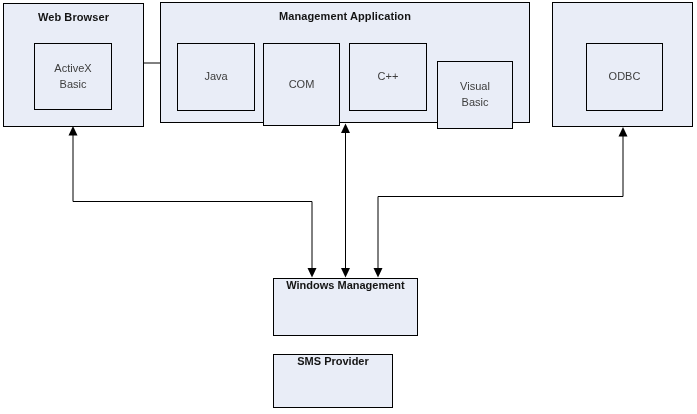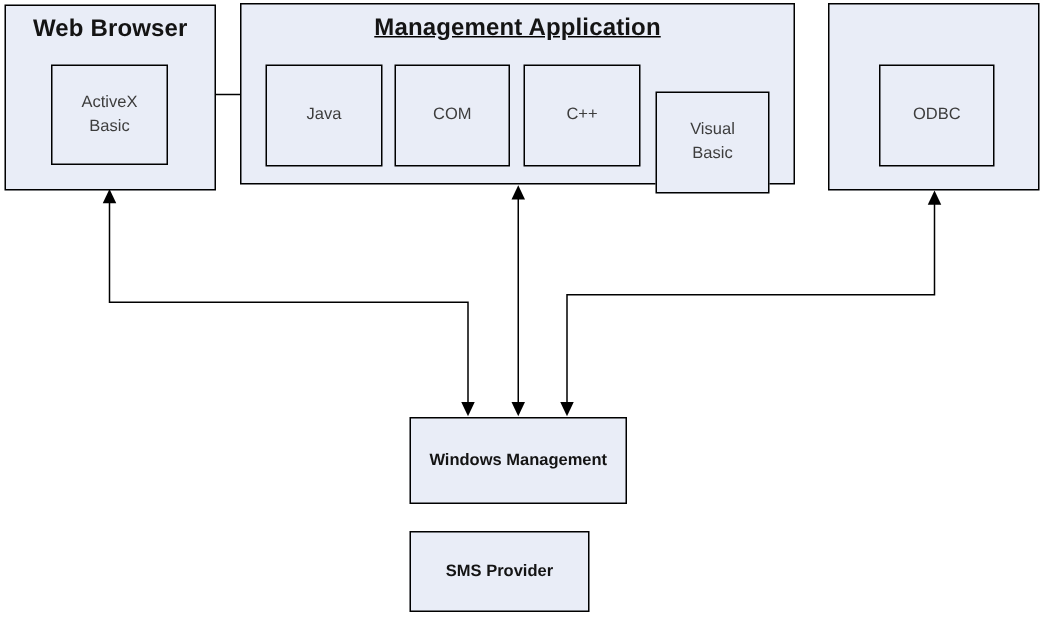--- a/index.html
+++ b/index.html
@@ -10,21 +10,21 @@
     font-family: "Liberation Sans", sans-serif;
     overflow: hidden;
   }
   .box {
     position: absolute;
     background: #e9edf7;
     border: 1px solid #000000;
     box-sizing: border-box;
   }
   .box-title {
-    font-size: 16px;
+    font-size: 11px;
     font-weight: bold;
     color: #141414;
     text-align: center;
     padding-top: 7px;
     letter-spacing: 0.1px;
   }
   .inner-box {
     position: absolute;
     background: #e9edf7;
     border: 1px solid #000000;
@@ -35,21 +35,21 @@
   }
   .inner-label {
     font-size: 11px;
     color: #3d3d3d;
     text-align: center;
     line-height: 1.45;
     max-width: 58px;
   }
   .flat-box {
     display: flex;
-    align-items: center;
+    align-items: flex-start;
     justify-content: center;
   }
   .flat-label {
     font-size: 11px;
     font-weight: bold;
     color: #141414;
     text-align: center;
   }
   #wires {
     position: absolute;
@@ -61,26 +61,26 @@
 </head>
 <body>
 
 <div class="box" style="left:3px; top:3px; width:141px; height:124px;">
   <div class="box-title">Web Browser</div>
   <div class="inner-box" style="left:30px; top:39px; width:78px; height:67px;">
     <div class="inner-label">ActiveX Basic</div>
   </div>
 </div>
 
-<div class="box" style="left:160px; top:2px; width:370px; height:121px;text-decoration:underline;">
+<div class="box" style="left:160px; top:2px; width:370px; height:121px;">
   <div class="box-title">Management Application</div>
   <div class="inner-box" style="left:16px; top:40px; width:78px; height:68px;">
     <div class="inner-label">Java</div>
   </div>
-  <div class="inner-box" style="left:102px; top:40px; width:77px; height:68px;">
+  <div class="inner-box" style="left:102px; top:40px; width:77px; height:83px;">
     <div class="inner-label">COM</div>
   </div>
   <div class="inner-box" style="left:188px; top:40px; width:78px; height:68px;">
     <div class="inner-label">C++</div>
   </div>
   <div class="inner-box" style="left:276px; top:40px; width:76px; height:68px;margin-top:18px;">
     <div class="inner-label">Visual Basic</div>
   </div>
 </div>
 

